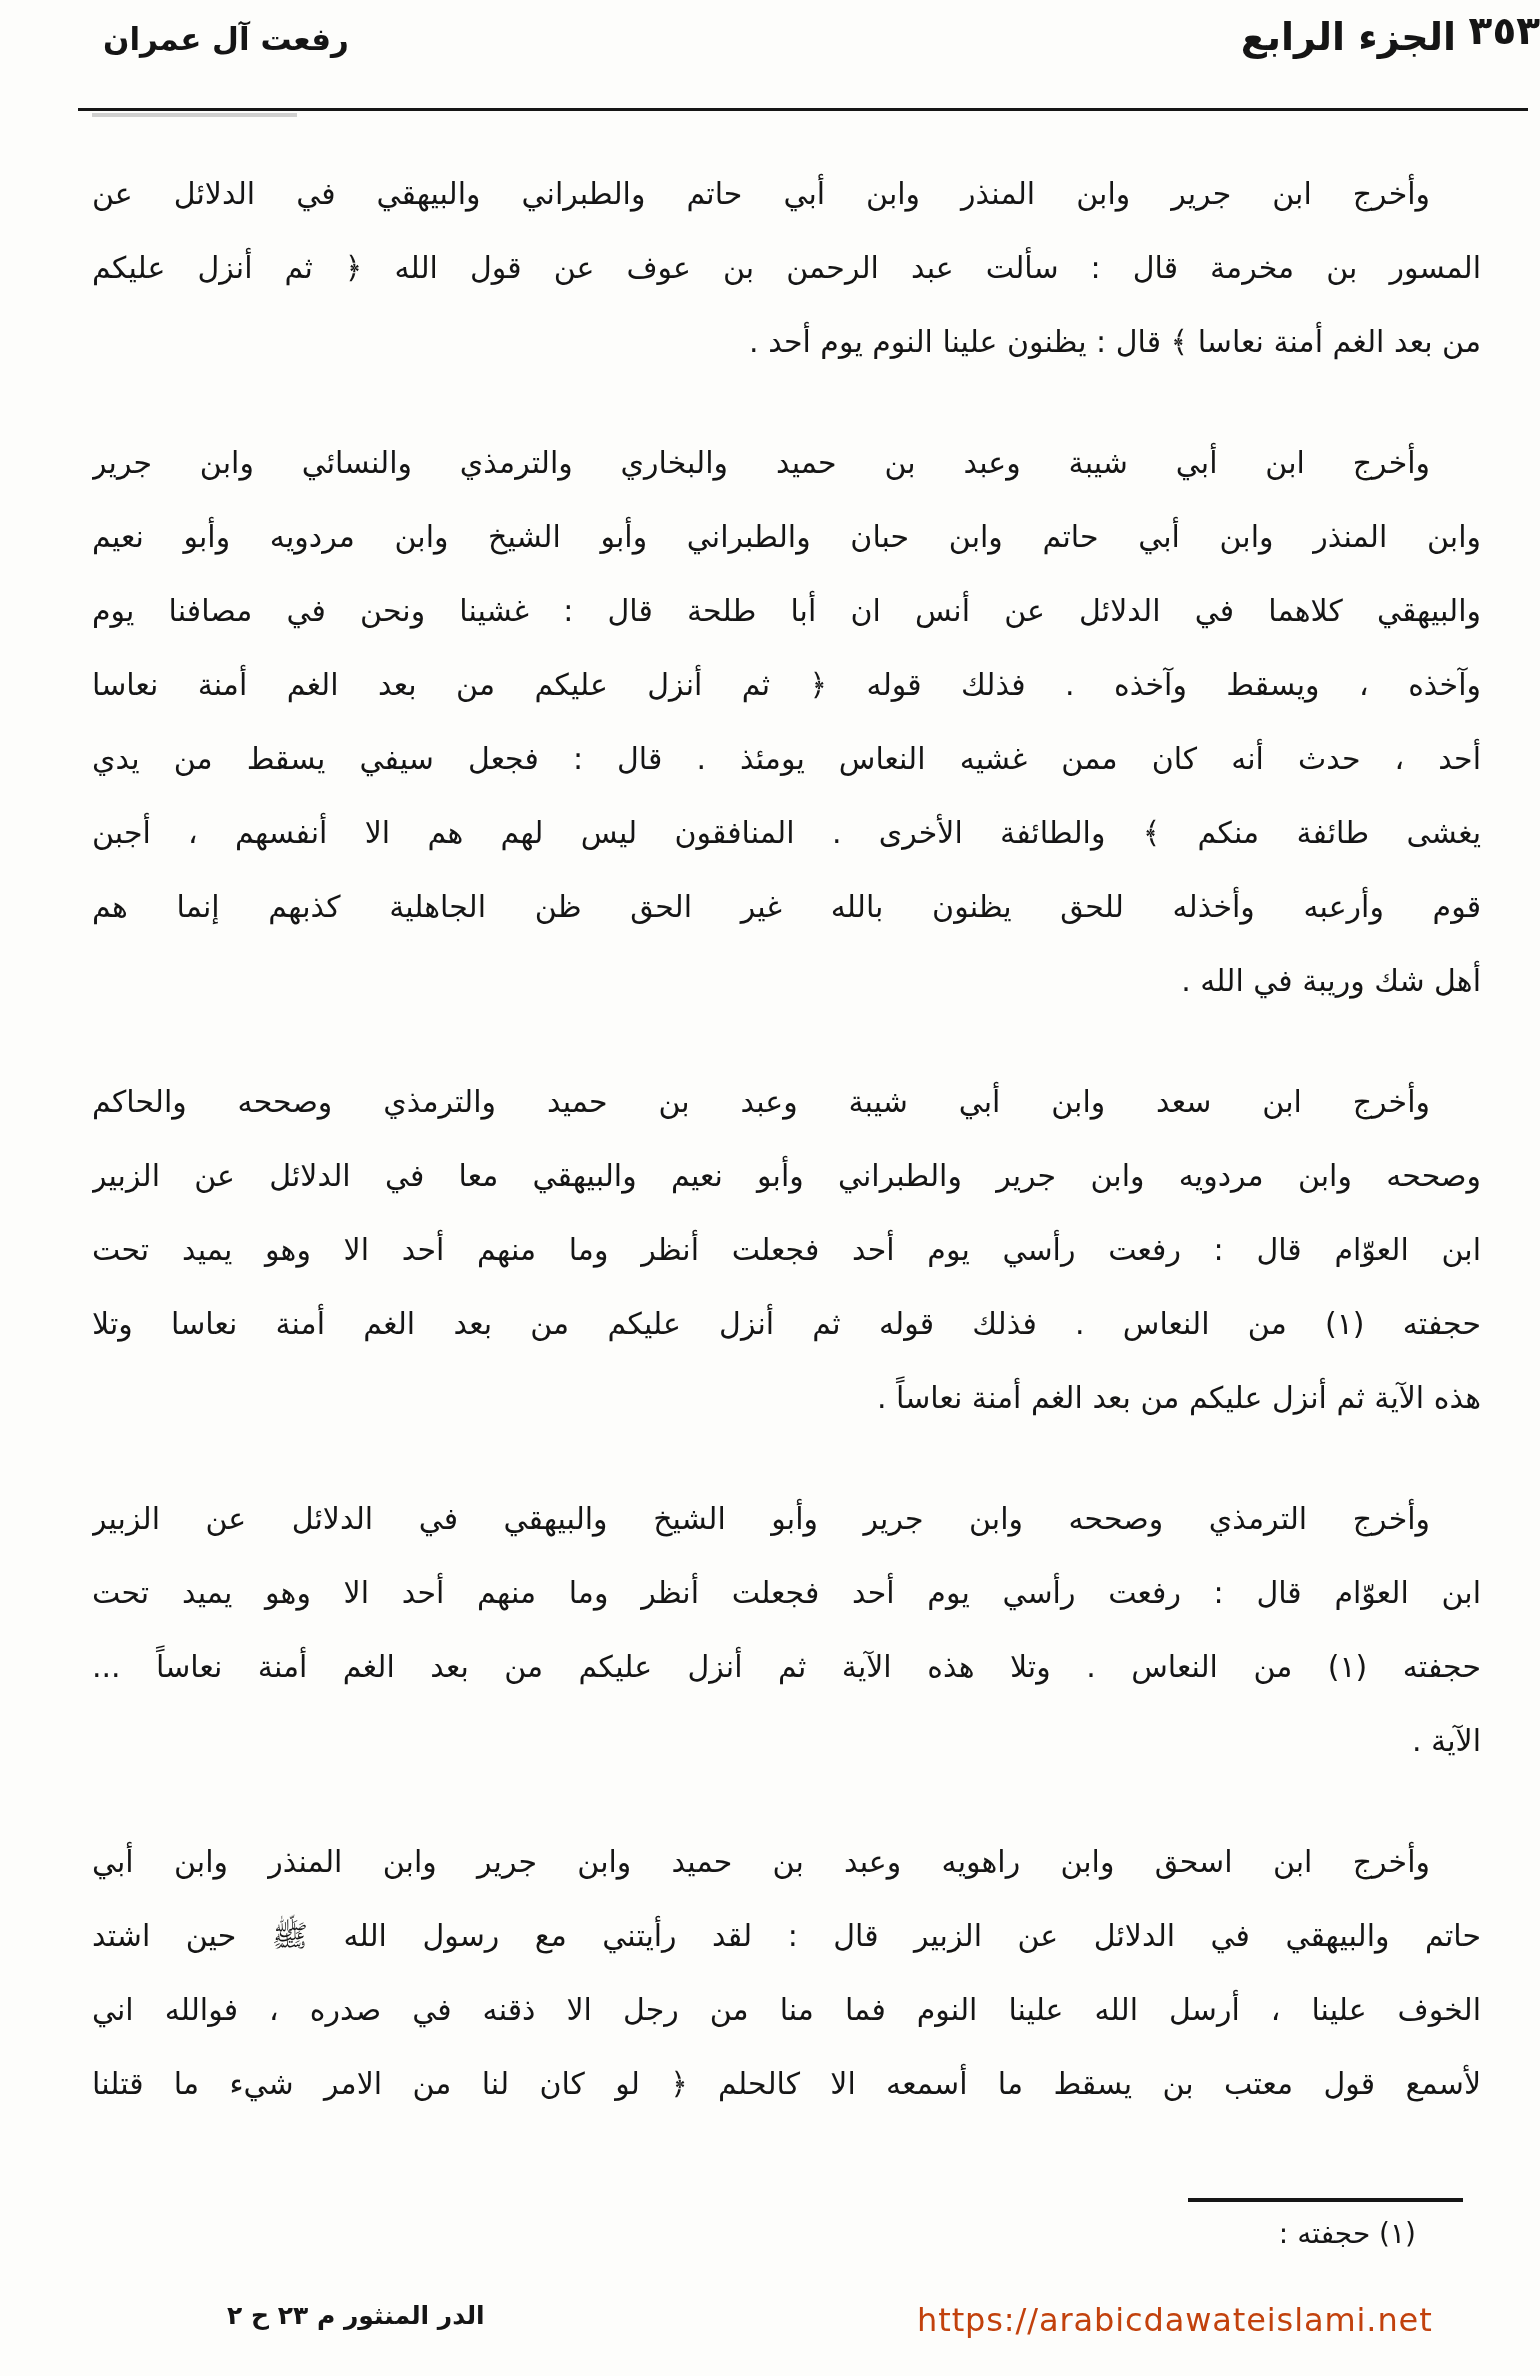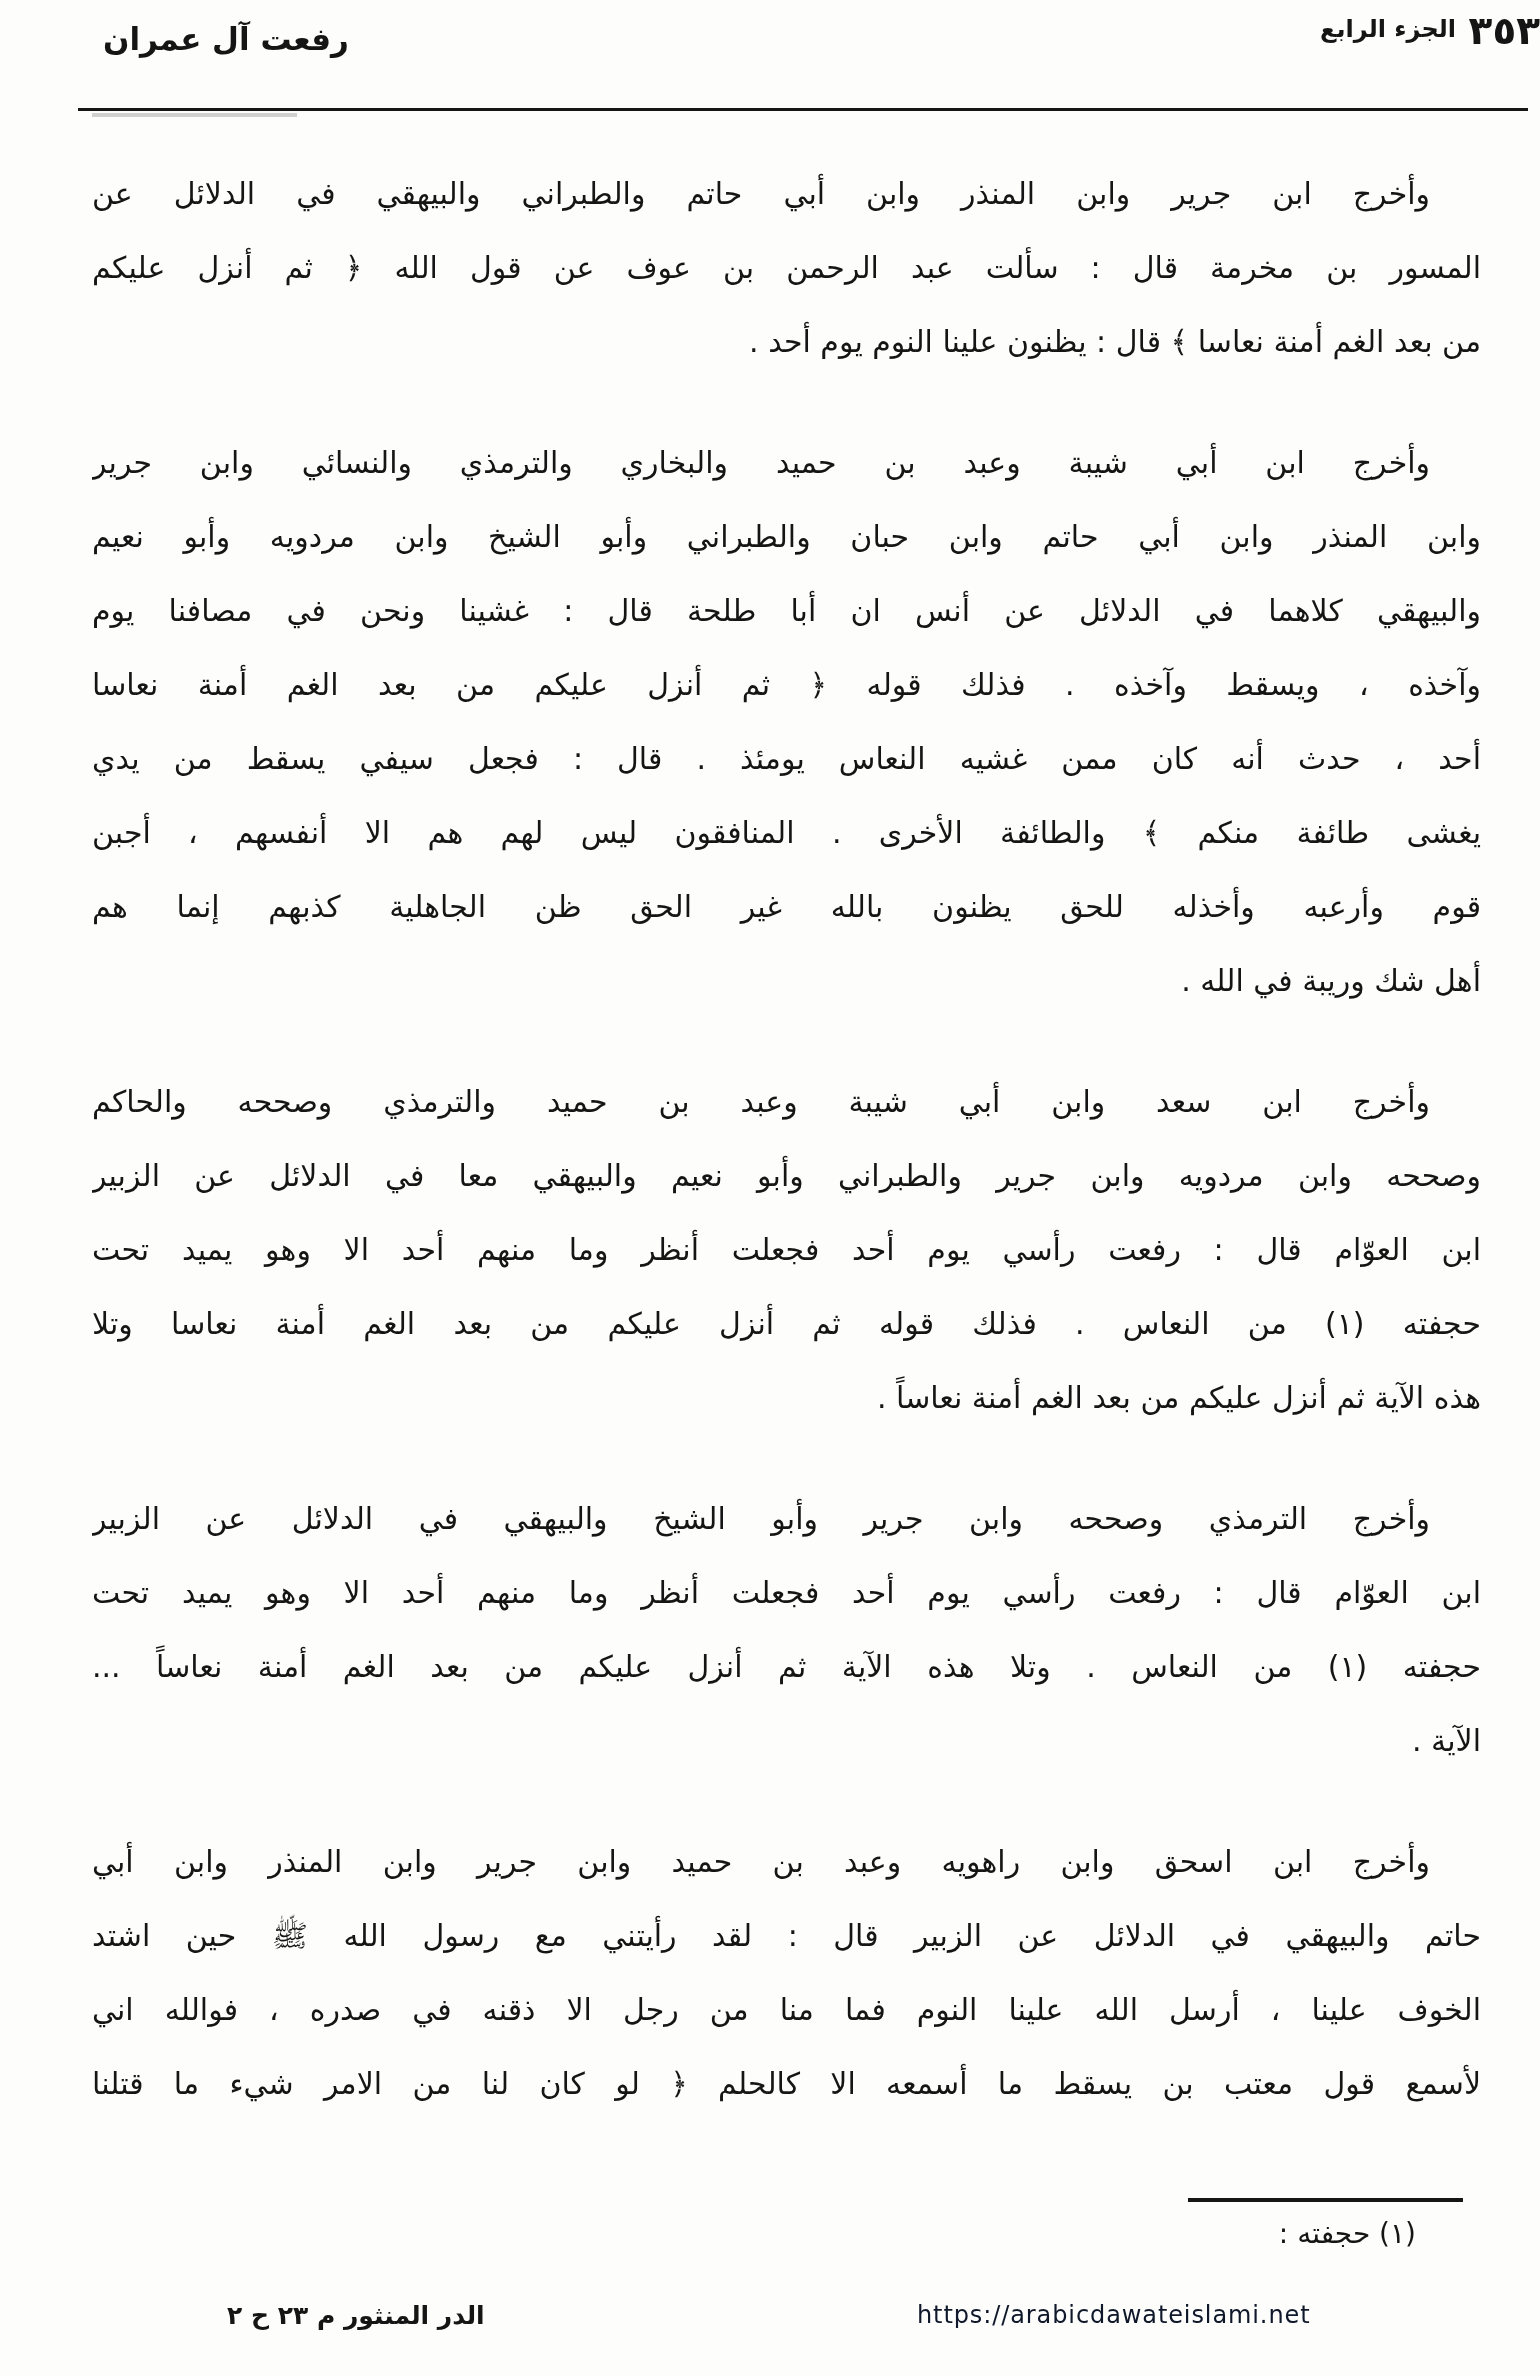--- a/index.html
+++ b/index.html
@@ -8,21 +8,21 @@
     width:1541px;height:2376px;
     margin:0 auto;
     background:#fdfdfb;
     font-family:"DejaVu Sans",sans-serif;
     color:#151515;
     direction:rtl;
     overflow:hidden;
   }
   
   .hdr{position:absolute;white-space:nowrap;}
-  .hdr-right{top:15px;right:84px;font-size:24px;font-weight:bold;margin-left:23px;}
+  .hdr-right{top:15px;right:84px;font-size:38px;font-weight:bold;margin-left:23px;}
   .hdr-center{top:7.5px;left:0;right:0;font-size:39px;font-weight:bold;letter-spacing:3.7px;}
   .hdr-left{top:20.5px;left:104px;font-size:31px;font-weight:bold;}
   .header-rule{
     position:absolute;top:108px;left:79px;width:1450px;height:2.8px;
     background:#161616;
   }
   .header-rule::after{
     content:"";position:absolute;top:4.7px;right:1231px;width:205px;height:4.7px;
     background:#9a9a9a;opacity:.45;
   }
@@ -50,21 +50,21 @@
     font-size:28px;white-space:nowrap;
   }
   
   .footer-ref{
     position:absolute;top:2301px;left:228px;
     font-size:25px;font-weight:bold;white-space:nowrap;
   }
   .watermark{
     position:absolute;top:2301px;left:918px;
     direction:ltr;
-    font-size:24px;color:#0f172a;letter-spacing:0.9px;
+    font-size:32px;color:#c2410c;letter-spacing:0.9px;
     white-space:nowrap;
   }
 </style>
 </head>
 <body>
 
 <div class="page">
 
   <span class="hdr hdr-right">الجزء الرابع</span>
   <span class="hdr hdr-center">٣٥٣</span>

